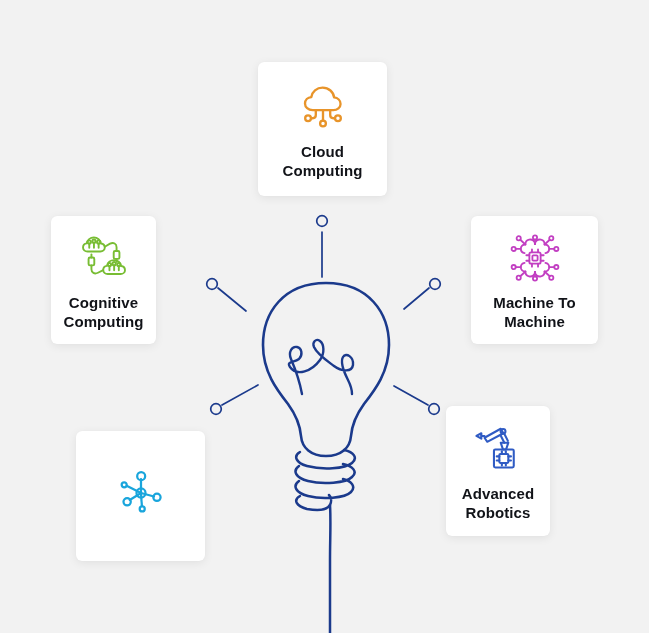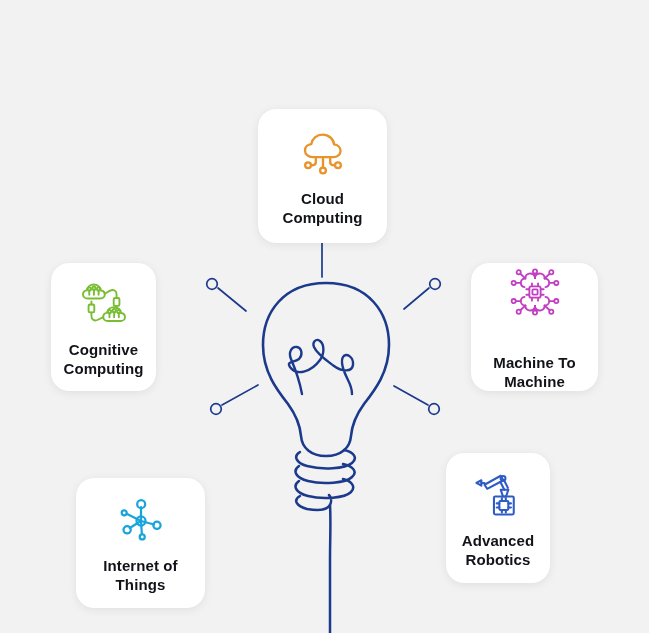--- a/index.html
+++ b/index.html
@@ -29,28 +29,27 @@
     top: 0;
     width: 649px;
     height: 633px;
     pointer-events: none;
   }
 
   
   .card {
     position: absolute;
     background: #ffffff;
-    border-radius: 18px;
+    border-radius: 6px;
     box-shadow: 0 2px 10px rgba(0,0,0,0.075), 0 0 1px rgba(0,0,0,0.05);
     display: flex;
     flex-direction: column;
     align-items: center;
     justify-content: center;
     box-sizing: border-box;
-    margin-top: 47px;
   }
   .card-icon {
     display: flex;
     align-items: center;
     justify-content: center;
     width: 58px;
     height: 58px;
     margin-bottom: 6px;
   }
   .card-label {
@@ -60,21 +59,21 @@
     text-align: center;
     line-height: 1.28;
     letter-spacing: 0.1px;
     padding: 0 6px;
     white-space: pre-line;
   }
 
   
   #card-cloud-computing      { left: 258px; top: 62px;  width: 129px; height: 134px; }
   #card-cognitive-computing  { left: 51px;  top: 216px; width: 105px; height: 128px; }
-  #card-machine-to-machine   { left: 471px; top: 216px; width: 127px; height: 128px; justify-content: space-between; }
+  #card-machine-to-machine   { left: 471px; top: 216px; width: 127px; height: 128px; }
   #card-internet-of-things   { left: 76px;  top: 431px; width: 129px; height: 130px; }
   #card-advanced-robotics    { left: 446px; top: 406px; width: 104px; height: 130px; }
 </style>
 </head>
 <body>
 
 <div id="stage">
 
   <svg id="bulb-layer" viewBox="0 0 649 633">
 
@@ -281,22 +280,20 @@
 
         <circle cx="30" cy="30" r="5.2"></circle>
 
         <circle cx="30.2" cy="10.6" r="4.6"></circle>
         <circle cx="48.4" cy="35" r="4.2"></circle>
         <circle cx="14" cy="40.2" r="4.2"></circle>
         <circle cx="10.6" cy="20.6" r="2.9"></circle>
         <circle cx="31.4" cy="48.4" r="2.9"></circle>
       </svg>
     </div>
-    <div class="card-label">Internet of
-Things</div>
   </div>
 
   <div class="card" id="card-advanced-robotics">
     <div class="card-icon">
       <svg viewBox="0 0 60 60" width="54" height="54" fill="none" stroke="#2f5bc4" stroke-width="2.3" stroke-linecap="round" stroke-linejoin="round">
 
         <path d="M6,15.5 L11.5,12.5 L11.5,18.5 L6,15.5 Z"></path>
         <path d="M11.5,15.5 L15,15.5"></path>
 
         <path d="M15,17.5 L33,7.5 L36,12.5 L18,22 Z"></path>

